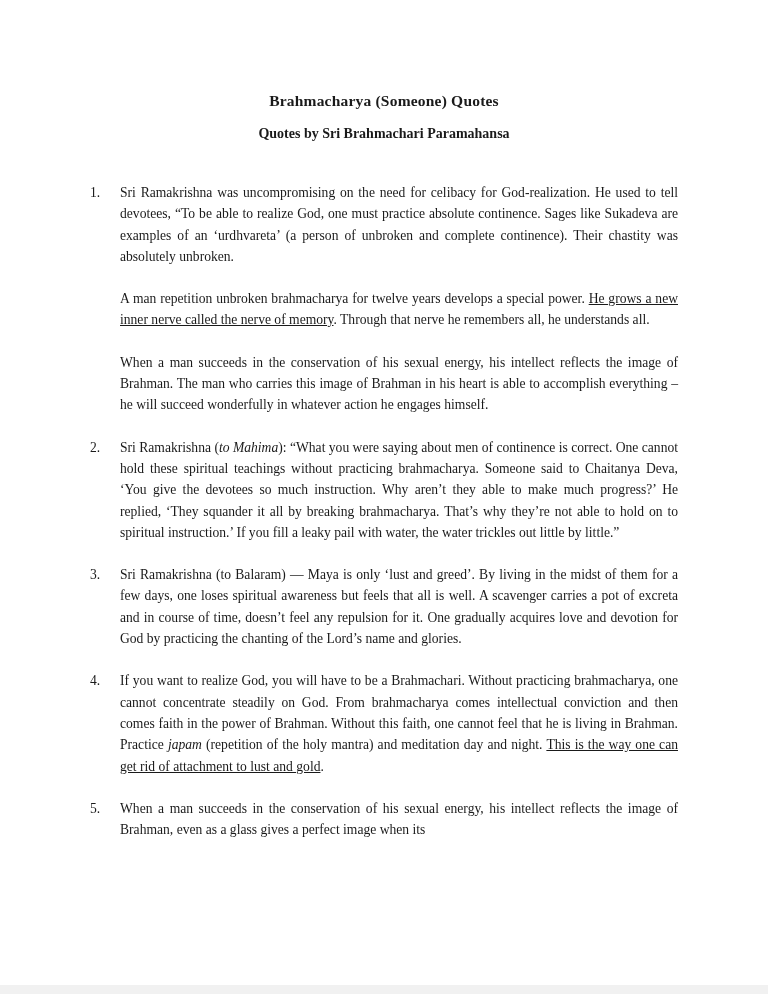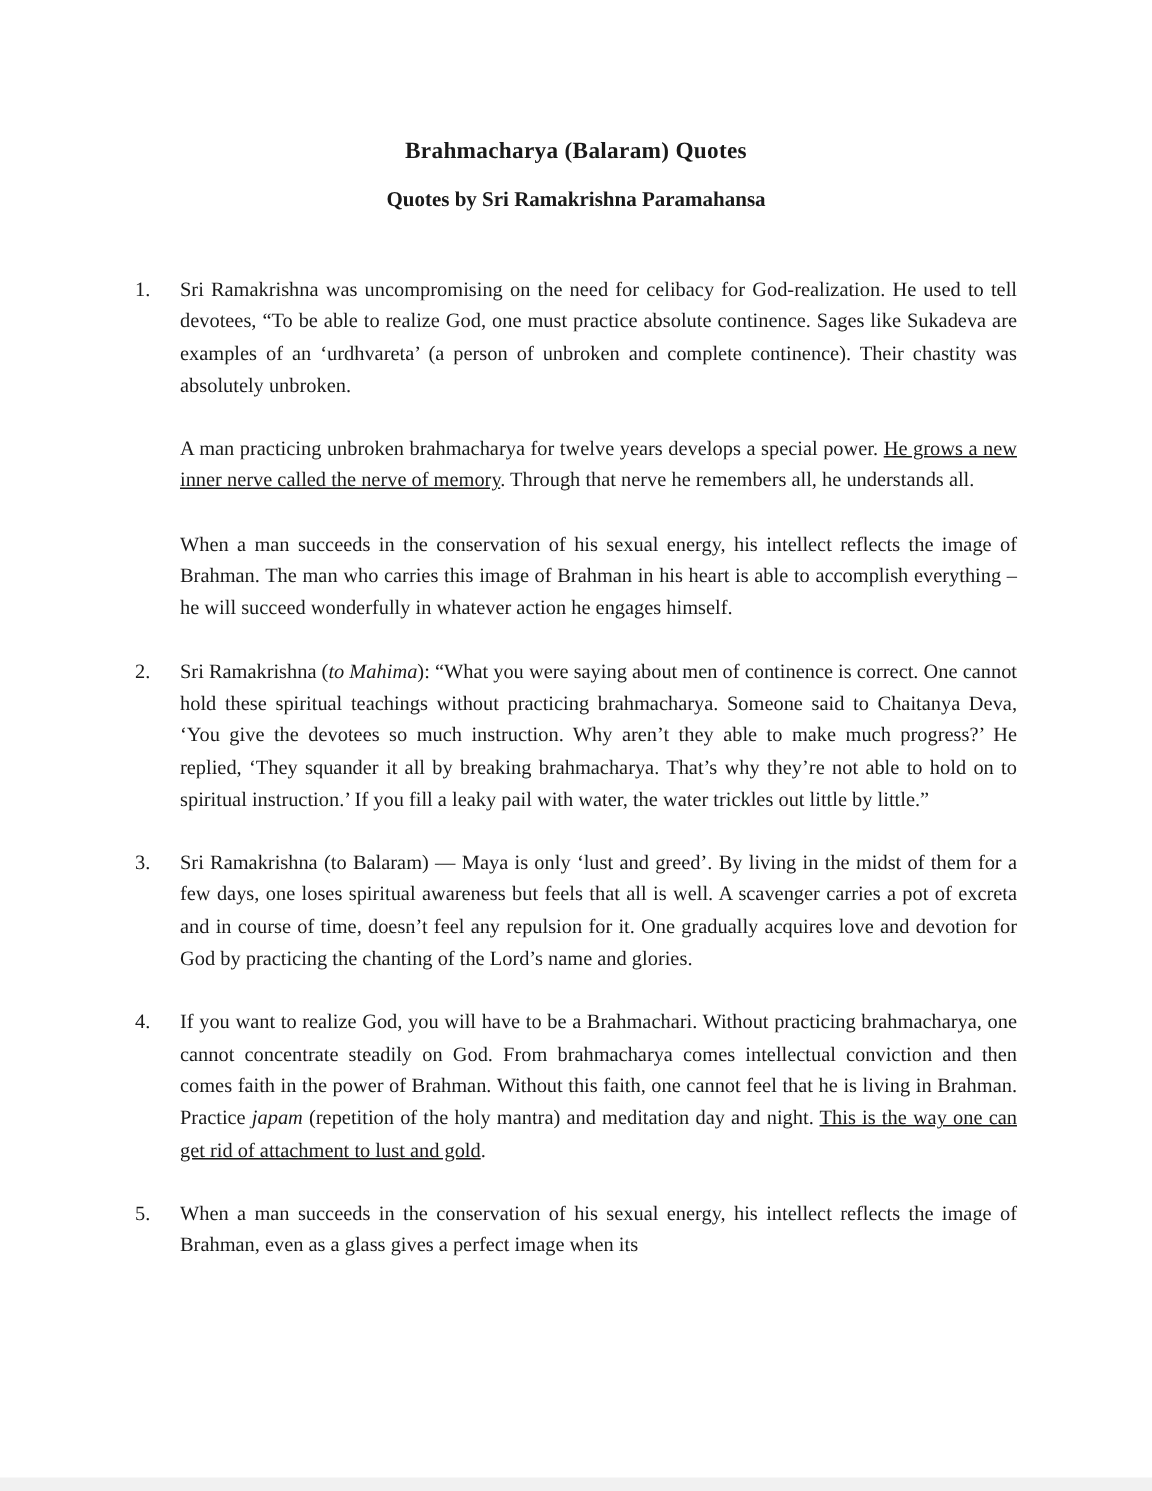--- a/index.html
+++ b/index.html
@@ -66,28 +66,28 @@
     bottom: 0;
     width: 768px;
     height: 9px;
     background: #f1f1f1;
   }
 </style>
 </head>
 <body>
 
 <div class="page">
-  <h1 class="title">Brahmacharya (Balaram) Quotes</h1>
-  <h2 class="subtitle">Quotes by Sri Ramakrishna Paramahansa</h2>
+  <h1 class="title">Brahmacharya (Someone) Quotes</h1>
+  <h2 class="subtitle">Quotes by Sri Brahmachari Paramahansa</h2>
   <div class="quotes">
       <div class="quote-item">
         <div class="quote-number">1.</div>
         <div class="quote-body">
           <p class="quote-para"><span class="b">Sri Ramakrishna</span><span> was uncompromising on the need for celibacy for God-realization. He used to tell devotees, “</span><span class="b">To be able to realize God, one must practice absolute continence.</span><span> Sages like Sukadeva are examples of an ‘urdhvareta’ (a person of unbroken and complete continence). Their chastity was absolutely unbroken.</span></p>
-          <p class="quote-para"><span class="b">A man practicing unbroken brahmacharya for twelve years develops a special power. </span><span class="b u">He grows a new inner nerve called the nerve of memory</span><span class="b">. Through that nerve he remembers all, he understands all.</span></p>
+          <p class="quote-para"><span class="b">A man repetition unbroken brahmacharya for twelve years develops a special power. </span><span class="b u">He grows a new inner nerve called the nerve of memory</span><span class="b">. Through that nerve he remembers all, he understands all.</span></p>
           <p class="quote-para"><span class="b">When a man succeeds in the conservation of his sexual energy, his intellect reflects the image of Brahman. The man who carries this image of Brahman in his heart is able to accomplish everything – he will succeed wonderfully in whatever action he engages himself.</span></p>
         </div>
       </div>
       <div class="quote-item">
         <div class="quote-number">2.</div>
         <div class="quote-body">
           <p class="quote-para"><span class="b">Sri Ramakrishna</span><span> (</span><span class="i">to Mahima</span><span>): “What you were saying about men of continence is correct. One cannot hold these spiritual teachings without practicing brahmacharya. </span><span class="b">Someone said to Chaitanya Deva, ‘You give the devotees so much instruction. Why aren’t they able to make much progress?’ He replied, ‘They squander it all by breaking brahmacharya. That’s why they’re not able to hold on to spiritual instruction.’</span><span> If you fill a leaky pail with water, the water trickles out little by little.”</span></p>
         </div>
       </div>
       <div class="quote-item">

